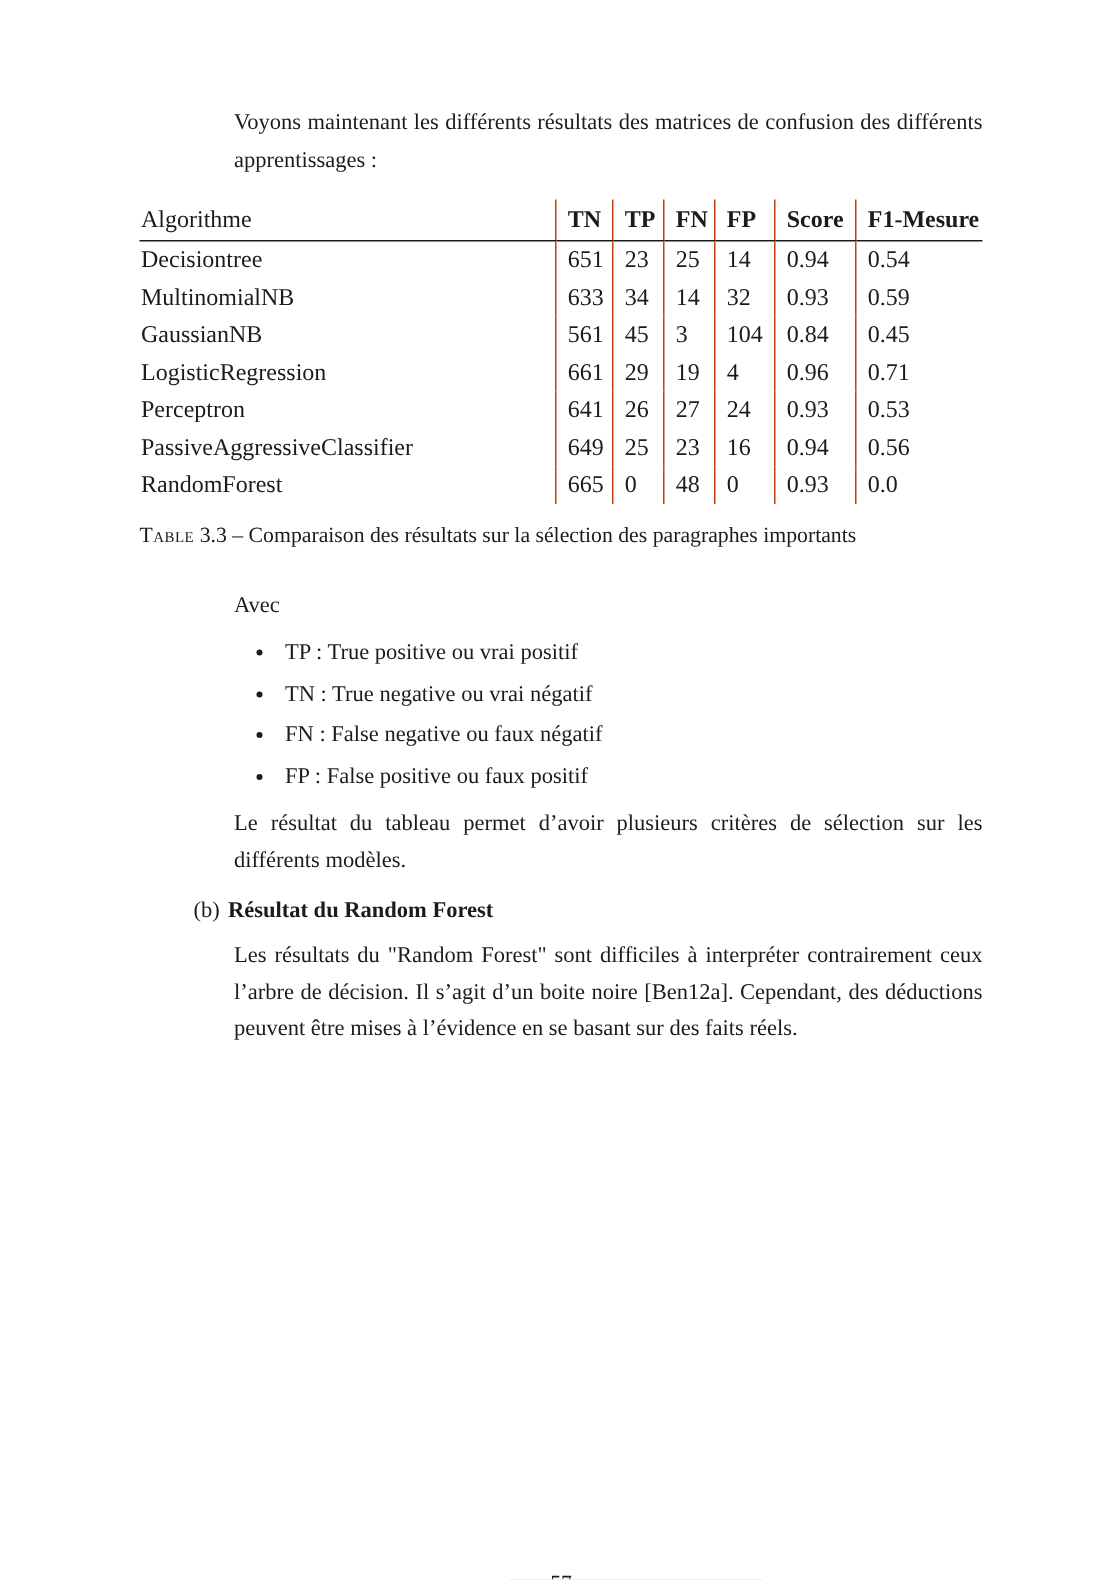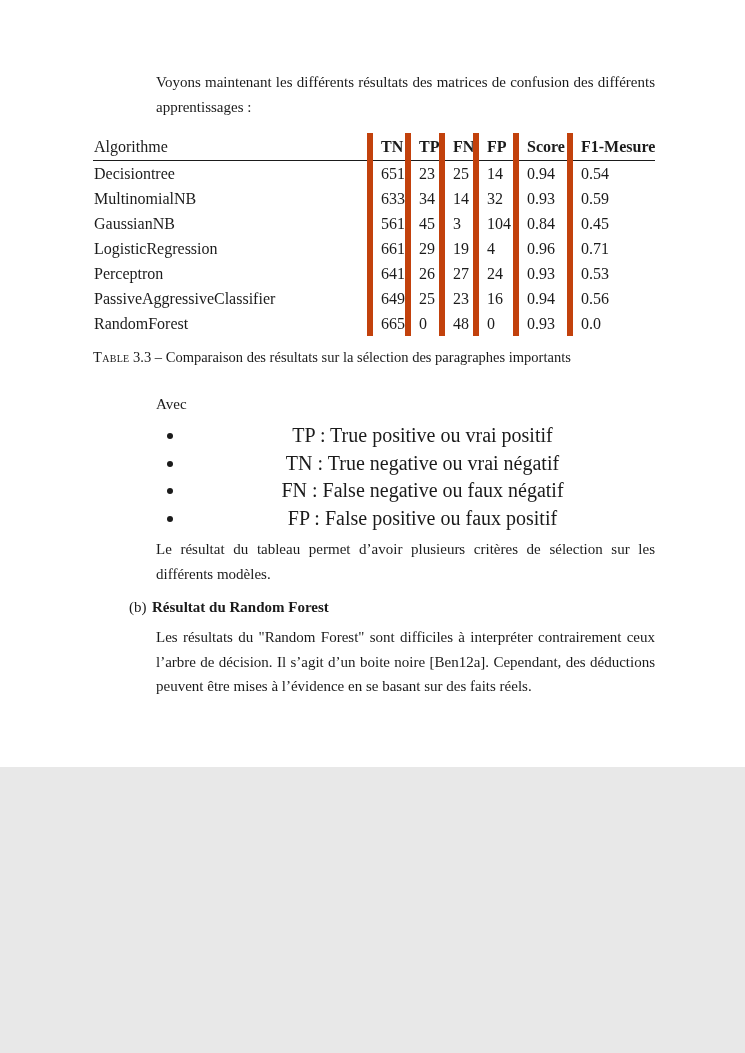--- a/index.html
+++ b/index.html
@@ -1,19 +1,19 @@
 <!DOCTYPE html>
 <html><head>
 <meta charset="utf-8">
 <style>
   html, body { margin: 0; padding: 0; background: #e8e8e8; }
   .page {
     position: relative;
     width: 745px;
-    height: 767px;
+    height: 1053px;
     margin: 0 auto;
     background: #ffffff;
     font-family: "Liberation Serif", "DejaVu Serif", serif;
     color: #1b1b1b;
     overflow: hidden;
   }
   .content {
     position: absolute;
     left: 93px;
     top: 70px;
@@ -42,41 +42,40 @@
     font-weight: normal;
     vertical-align: middle;
     white-space: nowrap;
     overflow: hidden;
   }
   table.results th:first-child, table.results td:first-child {
     border-left: none;
     padding-left: 1px;
   }
   table.results th + th, table.results td + td {
-    border-left: 6px solid #c2410c;
+    border-left: 1px solid #c2410c;
   }
   table.results thead th {
     border-bottom: 1px solid #1b1b1b;
     height: 27px;
   }
   table.results thead th.bold { font-weight: bold; }
 
   .caption {
     margin: 13px 0 0 0;
     font-size: 14.5px;
   }
   .smallcaps { font-variant: small-caps; letter-spacing: 0.3px; }
 
   .avec { margin: 30px 0 0 63px; font-size: 15px; }
 
   ul.defs {
     margin: 14px 0 0 77px;
     padding: 0 0 0 16px;
-    font-size: 20px;
-    text-align: center;
+    font-size: 15px;
   }
   ul.defs li {
     margin: 0 0 11.5px 0;
     line-height: 16px;
     padding-left: 4px;
   }
 
   .conclusion { margin-top: 2px; }
 
   .section-b {

